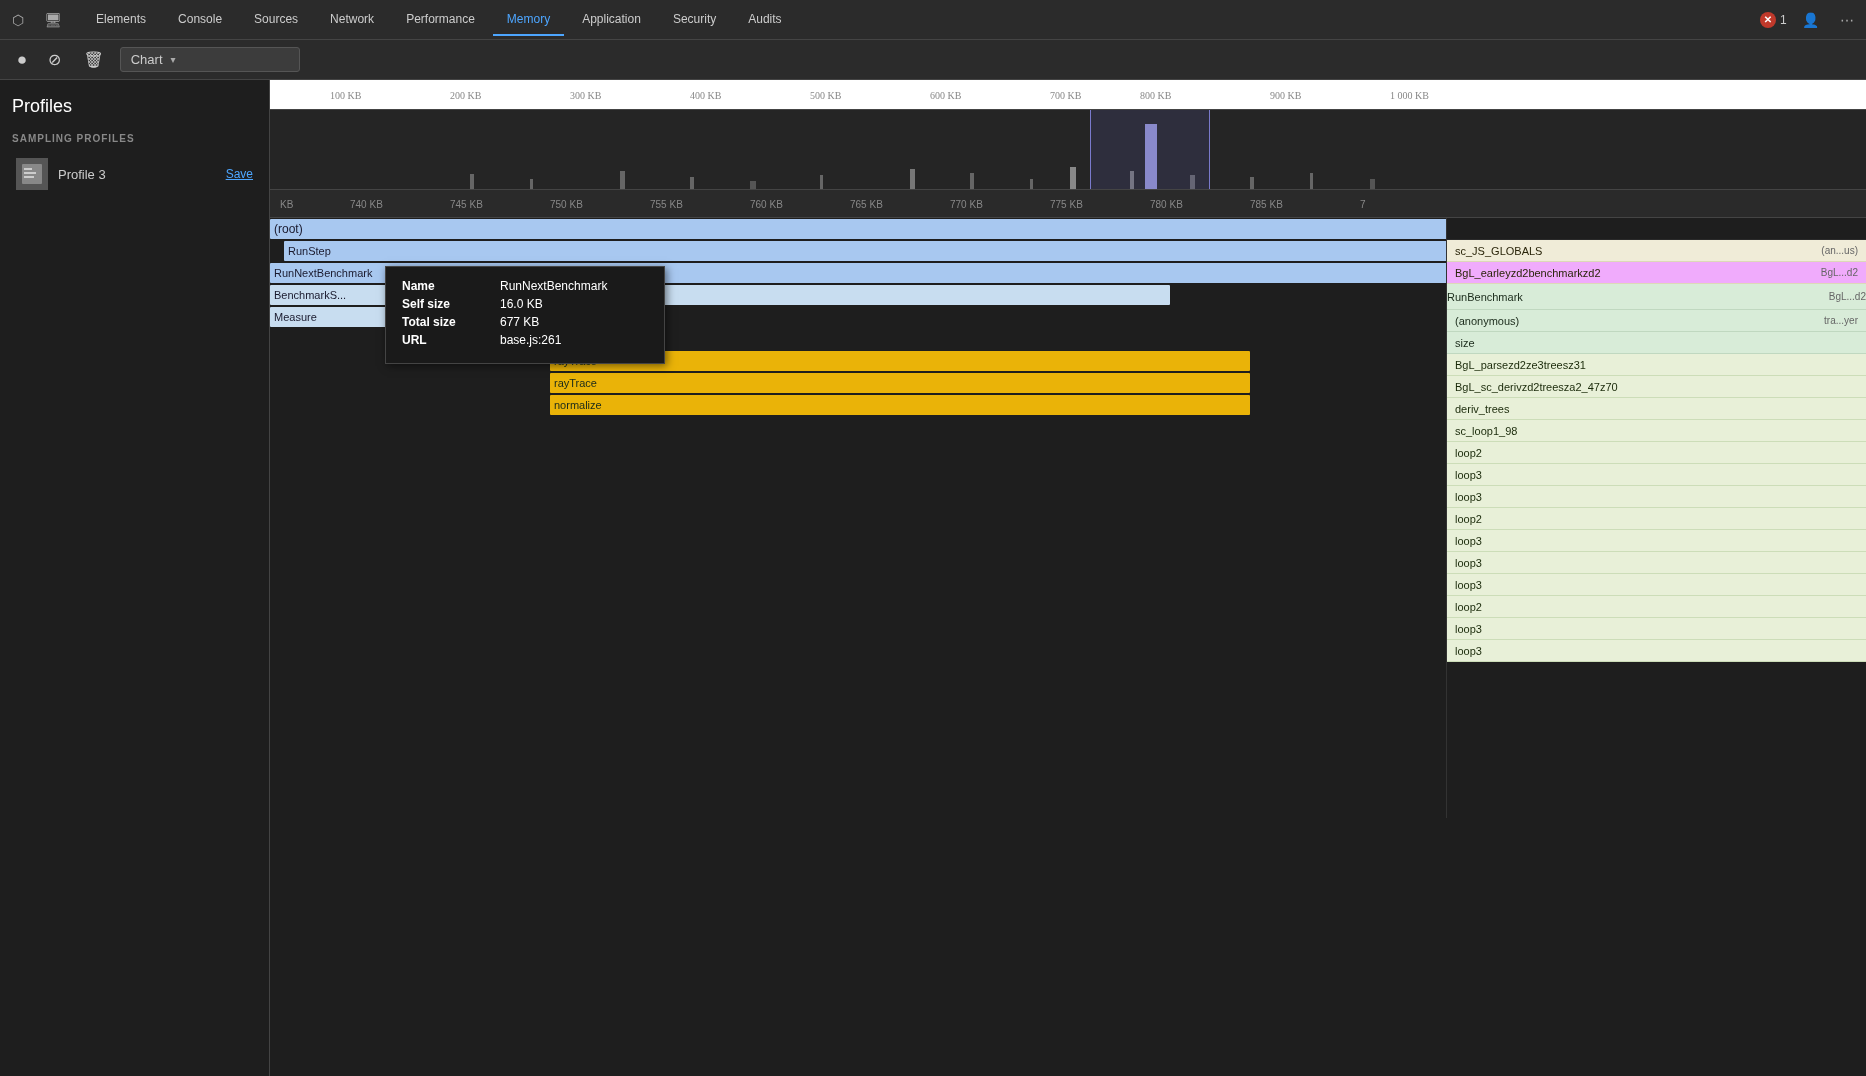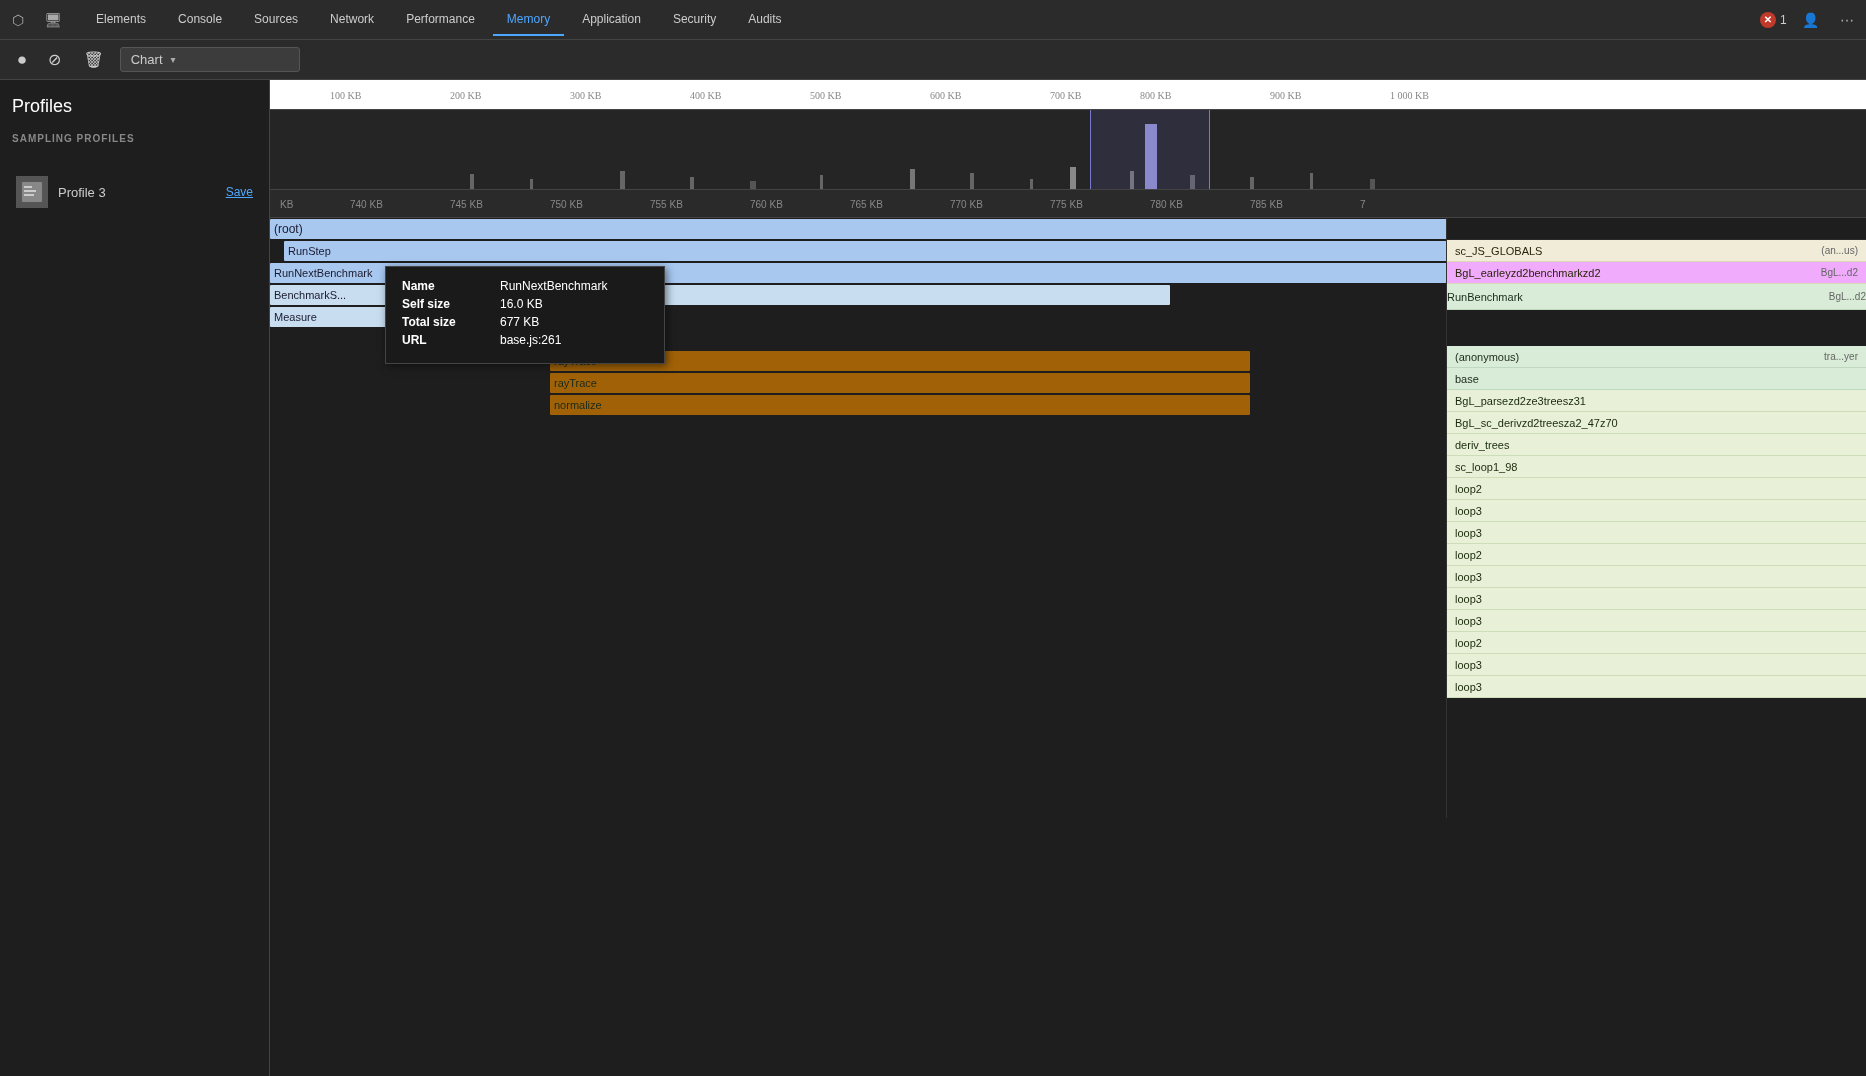--- a/index.html
+++ b/index.html
@@ -121,21 +121,21 @@
       color: #fff;
       font-size: 18px;
       font-weight: 500;
       margin-bottom: 16px;
     }
     .sidebar-section-title {
       color: #888;
       font-size: 10px;
       font-weight: bold;
       letter-spacing: 1px;
-      margin-bottom: 26px;
+      margin-bottom: 8px;
     }
     .profile-item {
       display: flex;
       align-items: center;
       gap: 10px;
       padding: 6px 4px;
       cursor: pointer;
       border-radius: 3px;
     }
     .profile-icon {
@@ -246,21 +246,21 @@
       align-items: center;
       padding: 0 4px;
       font-size: 11px;
       overflow: hidden;
       white-space: nowrap;
       cursor: pointer;
       border-radius: 1px;
     }
     .flame-block.blue { background: #a8c8f0; color: #1a1a2e; }
     .flame-block.light-blue { background: #c8ddf0; color: #1a1a2e; }
-    .flame-block.green { background: #a16207; color: #1a2a1a; }
+    .flame-block.green { background: #eab308; color: #1a2a1a; }
 
     
     .tooltip {
       position: absolute;
       top: 55px;
       left: 100px;
       background: #1a1a1a;
       border: 1px solid #444;
       padding: 12px 16px;
       z-index: 100;
@@ -476,27 +476,27 @@
         <div style="height:22px;display:flex;align-items:center;justify-content:space-between;padding:0 8px;background:#f0abfc;color:#2a250a;font-size:11px;border-bottom:1px solid #ddd8b8;">
           <span>BgL_earleyzd2benchmarkzd2</span>
           <span style="color:#666;font-size:10px;">BgL...d2</span>
         </div>
 
         <div style="height:26px;display:flex;align-items:center;justify-content:space-between;padding:0 0;background:#d8ecd8;color:#1a2a1a;font-size:11px;border-bottom:1px solid #c0d8c0;">
           <span>RunBenchmark</span>
           <span style="color:#666;font-size:10px;">BgL...d2</span>
         </div>
 
-        <div style="height:22px;display:flex;align-items:center;justify-content:space-between;padding:0 8px;background:#d8ecd8;color:#1a2a1a;font-size:11px;border-bottom:1px solid #c0d8c0;margin-top:36px;">
+        <div style="height:22px;display:flex;align-items:center;justify-content:space-between;padding:0 8px;background:#d8ecd8;color:#1a2a1a;font-size:11px;border-bottom:1px solid #c0d8c0;">
           <span>(anonymous)</span>
           <span style="color:#666;font-size:10px;">tra...yer</span>
         </div>
 
         <div style="height:22px;display:flex;align-items:center;padding:0 8px;background:#d8ecd8;color:#1a2a1a;font-size:11px;border-bottom:1px solid #c0d8c0;">
-          <span>base</span>
+          <span>size</span>
         </div>
 
         <div style="height:22px;display:flex;align-items:center;padding:0 8px;background:#e8f0d8;color:#1a2a0a;font-size:11px;border-bottom:1px solid #ccddb8;">
           <span>BgL_parsezd2ze3treesz31</span>
         </div>
 
         <div style="height:22px;display:flex;align-items:center;padding:0 8px;background:#e8f0d8;color:#1a2a0a;font-size:11px;border-bottom:1px solid #ccddb8;">
           <span>BgL_sc_derivzd2treesza2_47z70</span>
         </div>
 

